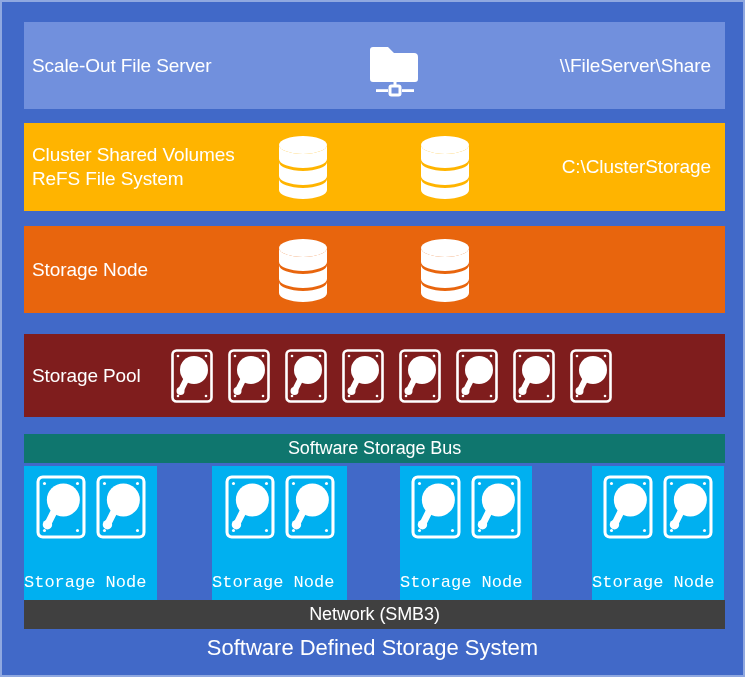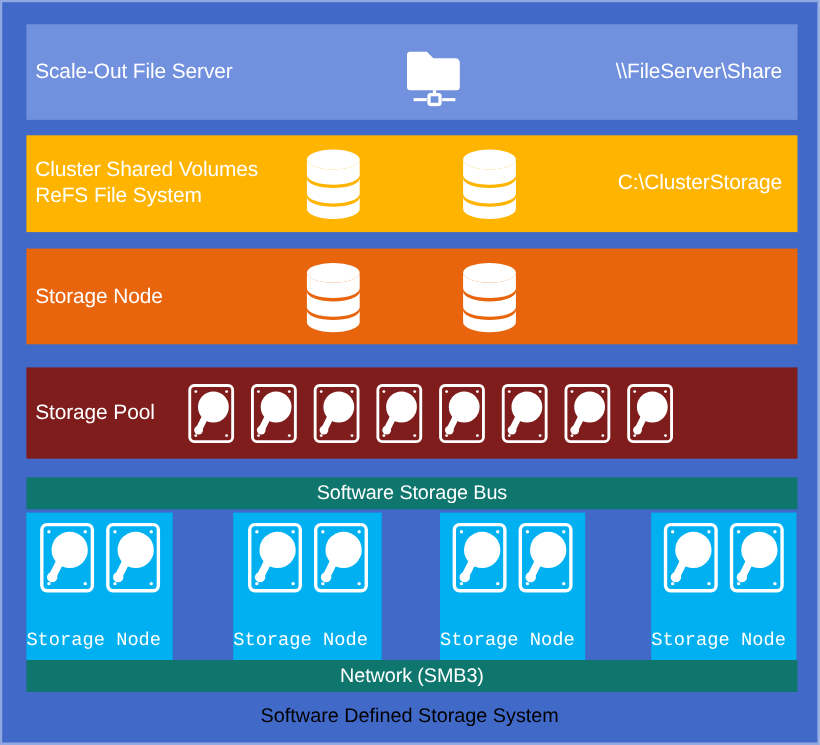--- a/index.html
+++ b/index.html
@@ -63,21 +63,21 @@
     top: 432px;
     height: 29px;
     background: #0f766e;
     justify-content: center;
   }
 
   
   #band-network {
     top: 598px;
     height: 29px;
-    background: #0f766e;
+    background: #404040;
     justify-content: center;
   }
 
   .band-label {
     color: #ffffff;
     font-size: 19px;
     font-family: "Liberation Sans", sans-serif;
     font-stretch: condensed;
     letter-spacing: -0.1px;
     white-space: pre-line;
@@ -132,22 +132,22 @@
     font-stretch: condensed;
   }
 
   
   #footer-caption {
     position: absolute;
     left: 0;
     right: 0;
     bottom: 14px;
     text-align: center;
-    color: #000000;
-    font-size: 18px;
+    color: #ffffff;
+    font-size: 22px;
     font-family: "Liberation Sans", sans-serif;
     font-stretch: condensed;
   }
 
   svg { display: block; }
 </style>
 </head>
 <body>
 
 <div id="diagram">

